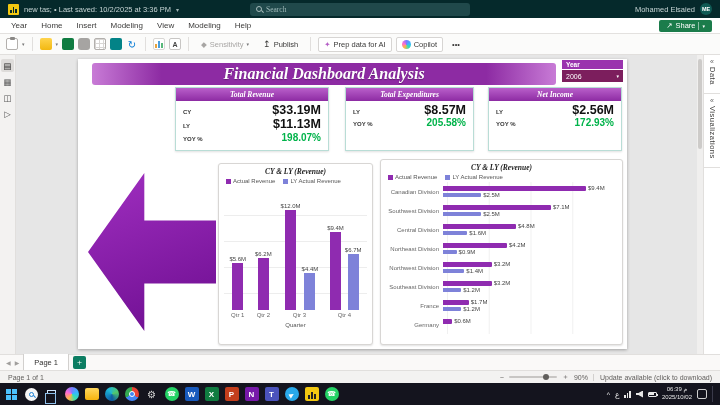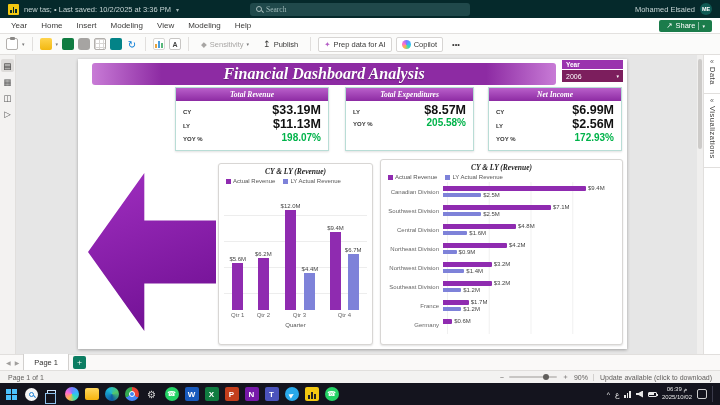--- a/index.html
+++ b/index.html
@@ -290,24 +290,20 @@
             <div class="krow kyoy">
                 <span class="klab">YOY %</span>
                 <span class="kval">205.58%</span>
               </div>
           </div>
         </div>
         <div class="kpi" style="left:410px;width:134px">
           <div class="kpi-head">Net Income</div>
           <div class="kpi-body">
             <div class="krow">
-                <span class="klab">CY</span>
-                <span class="kval">$6.99M</span>
-              </div>
-            <div class="krow">
                 <span class="klab">LY</span>
                 <span class="kval">$2.56M</span>
               </div>
             <div class="krow kyoy">
                 <span class="klab">YOY %</span>
                 <span class="kval">172.93%</span>
               </div>
           </div>
         </div>
 

